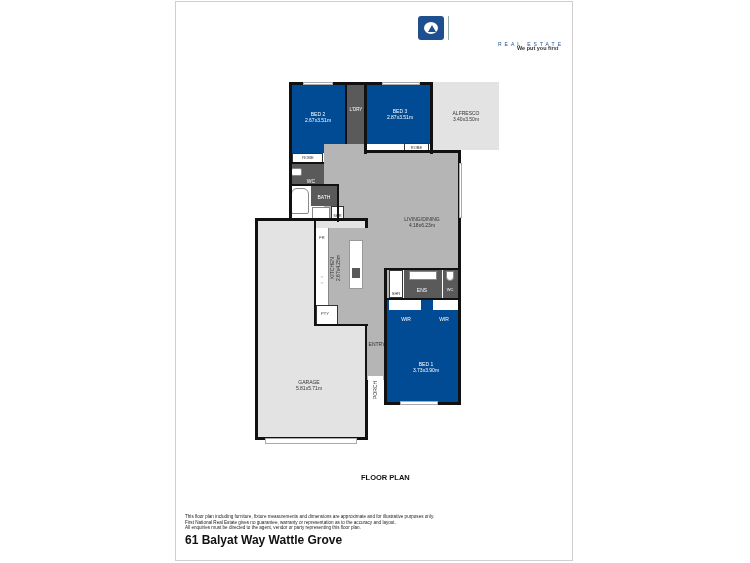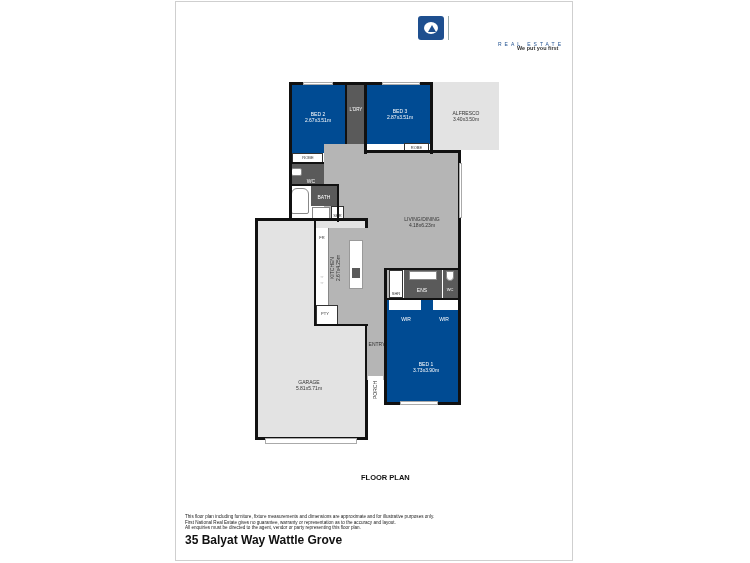--- a/index.html
+++ b/index.html
@@ -162,13 +162,13 @@
 </div>
 
 <div class="fp-title">FLOOR PLAN</div>
 
 <div class="disclaimer">
   <div>This floor plan including furniture, fixture measurements and dimensions are approximate and for illustrative purposes only.</div>
   <div>First National Real Estate gives no guarantee, warranty or representation as to the accuracy and layout.</div>
   <div>All enquiries must be directed to the agent, vendor or party representing this floor plan.</div>
 </div>
 
-<div class="address">35 Balyat Way Wattle Grove</div>
+<div class="address">61 Balyat Way Wattle Grove</div>
 
 </body></html>

